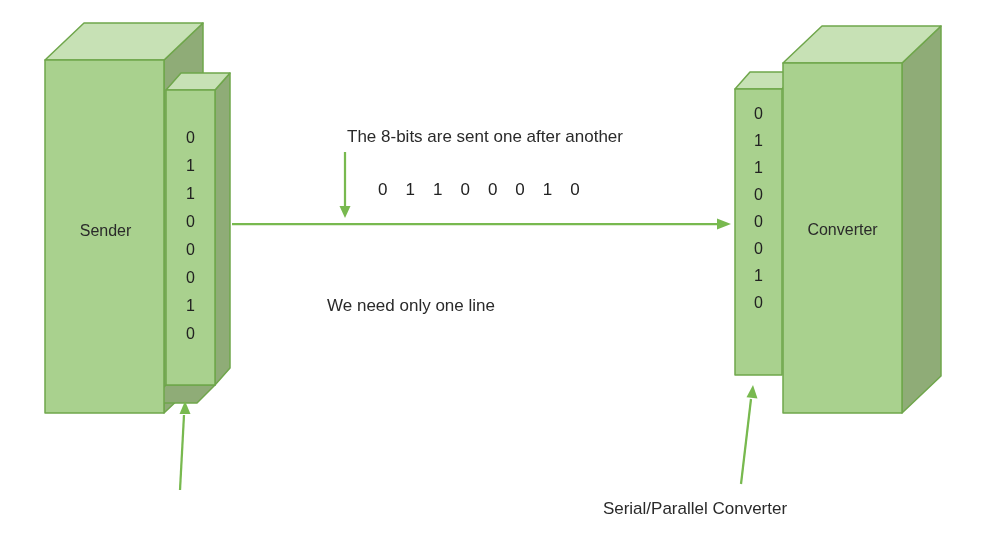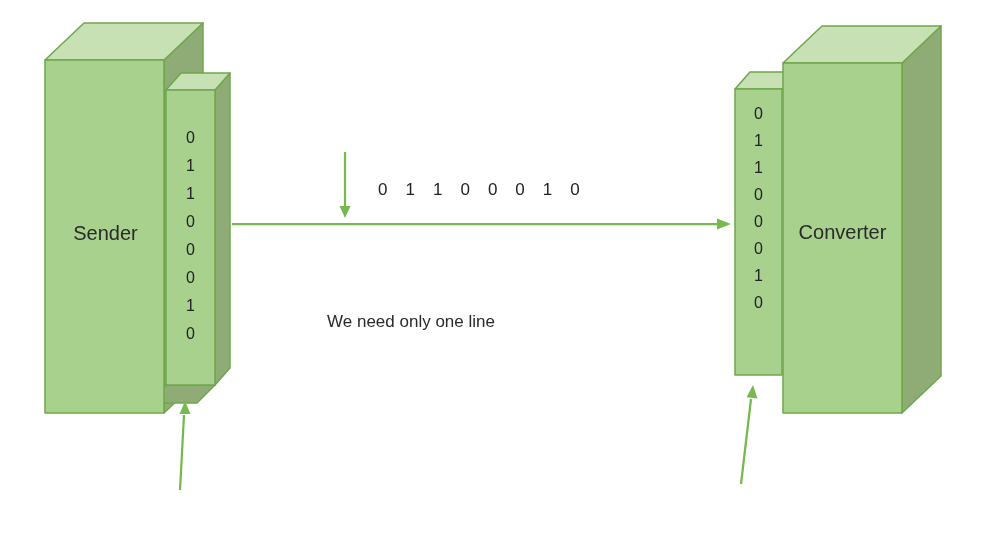--- a/index.html
+++ b/index.html
@@ -14,21 +14,21 @@
   .diagram-svg { position: absolute; left: 0; top: 0; }
   .shape { stroke: #6fa64b; stroke-width: 1.5; stroke-linejoin: round; }
   .arrow-line { stroke: #78b94f; stroke-width: 2.25; fill: none; }
   .arrow-head { stroke: none; }
   .txt {
     position: absolute;
     color: #2a2a2a;
     text-align: center;
     white-space: nowrap;
   }
-  .box-label { font-size: 20px; }
+  .box-label { font-size: 16px; }
   .annotation { font-size: 17px; }
   .bits-col {
     position: absolute;
     text-align: center;
     font-size: 16px;
     color: #222222;
   }
   .bits-col span { display: block; }
   .bits-col.sender-col span { line-height: 28px; }
   .bits-col.receiver-col span { line-height: 27px; }
@@ -106,18 +106,20 @@
     <span>0</span>
     <span>1</span>
     <span>1</span>
     <span>0</span>
     <span>0</span>
     <span>0</span>
     <span>1</span>
     <span>0</span>
   </div>
 
+  <div class="txt annotation" style="left:300px; top:127px; width:370px;">The 8-bits are sent one after another</div>
 
-  <div class="txt annotation" style="left:261px; top:312px; width:300px;">We need only one line</div>
+  <div class="txt annotation" style="left:261px; top:296px; width:300px;">We need only one line</div>
 
 
+  <div class="txt annotation" style="left:545px; top:499px; width:300px;">Serial/Parallel Converter</div>
 
 </div>
 
 </body></html>

